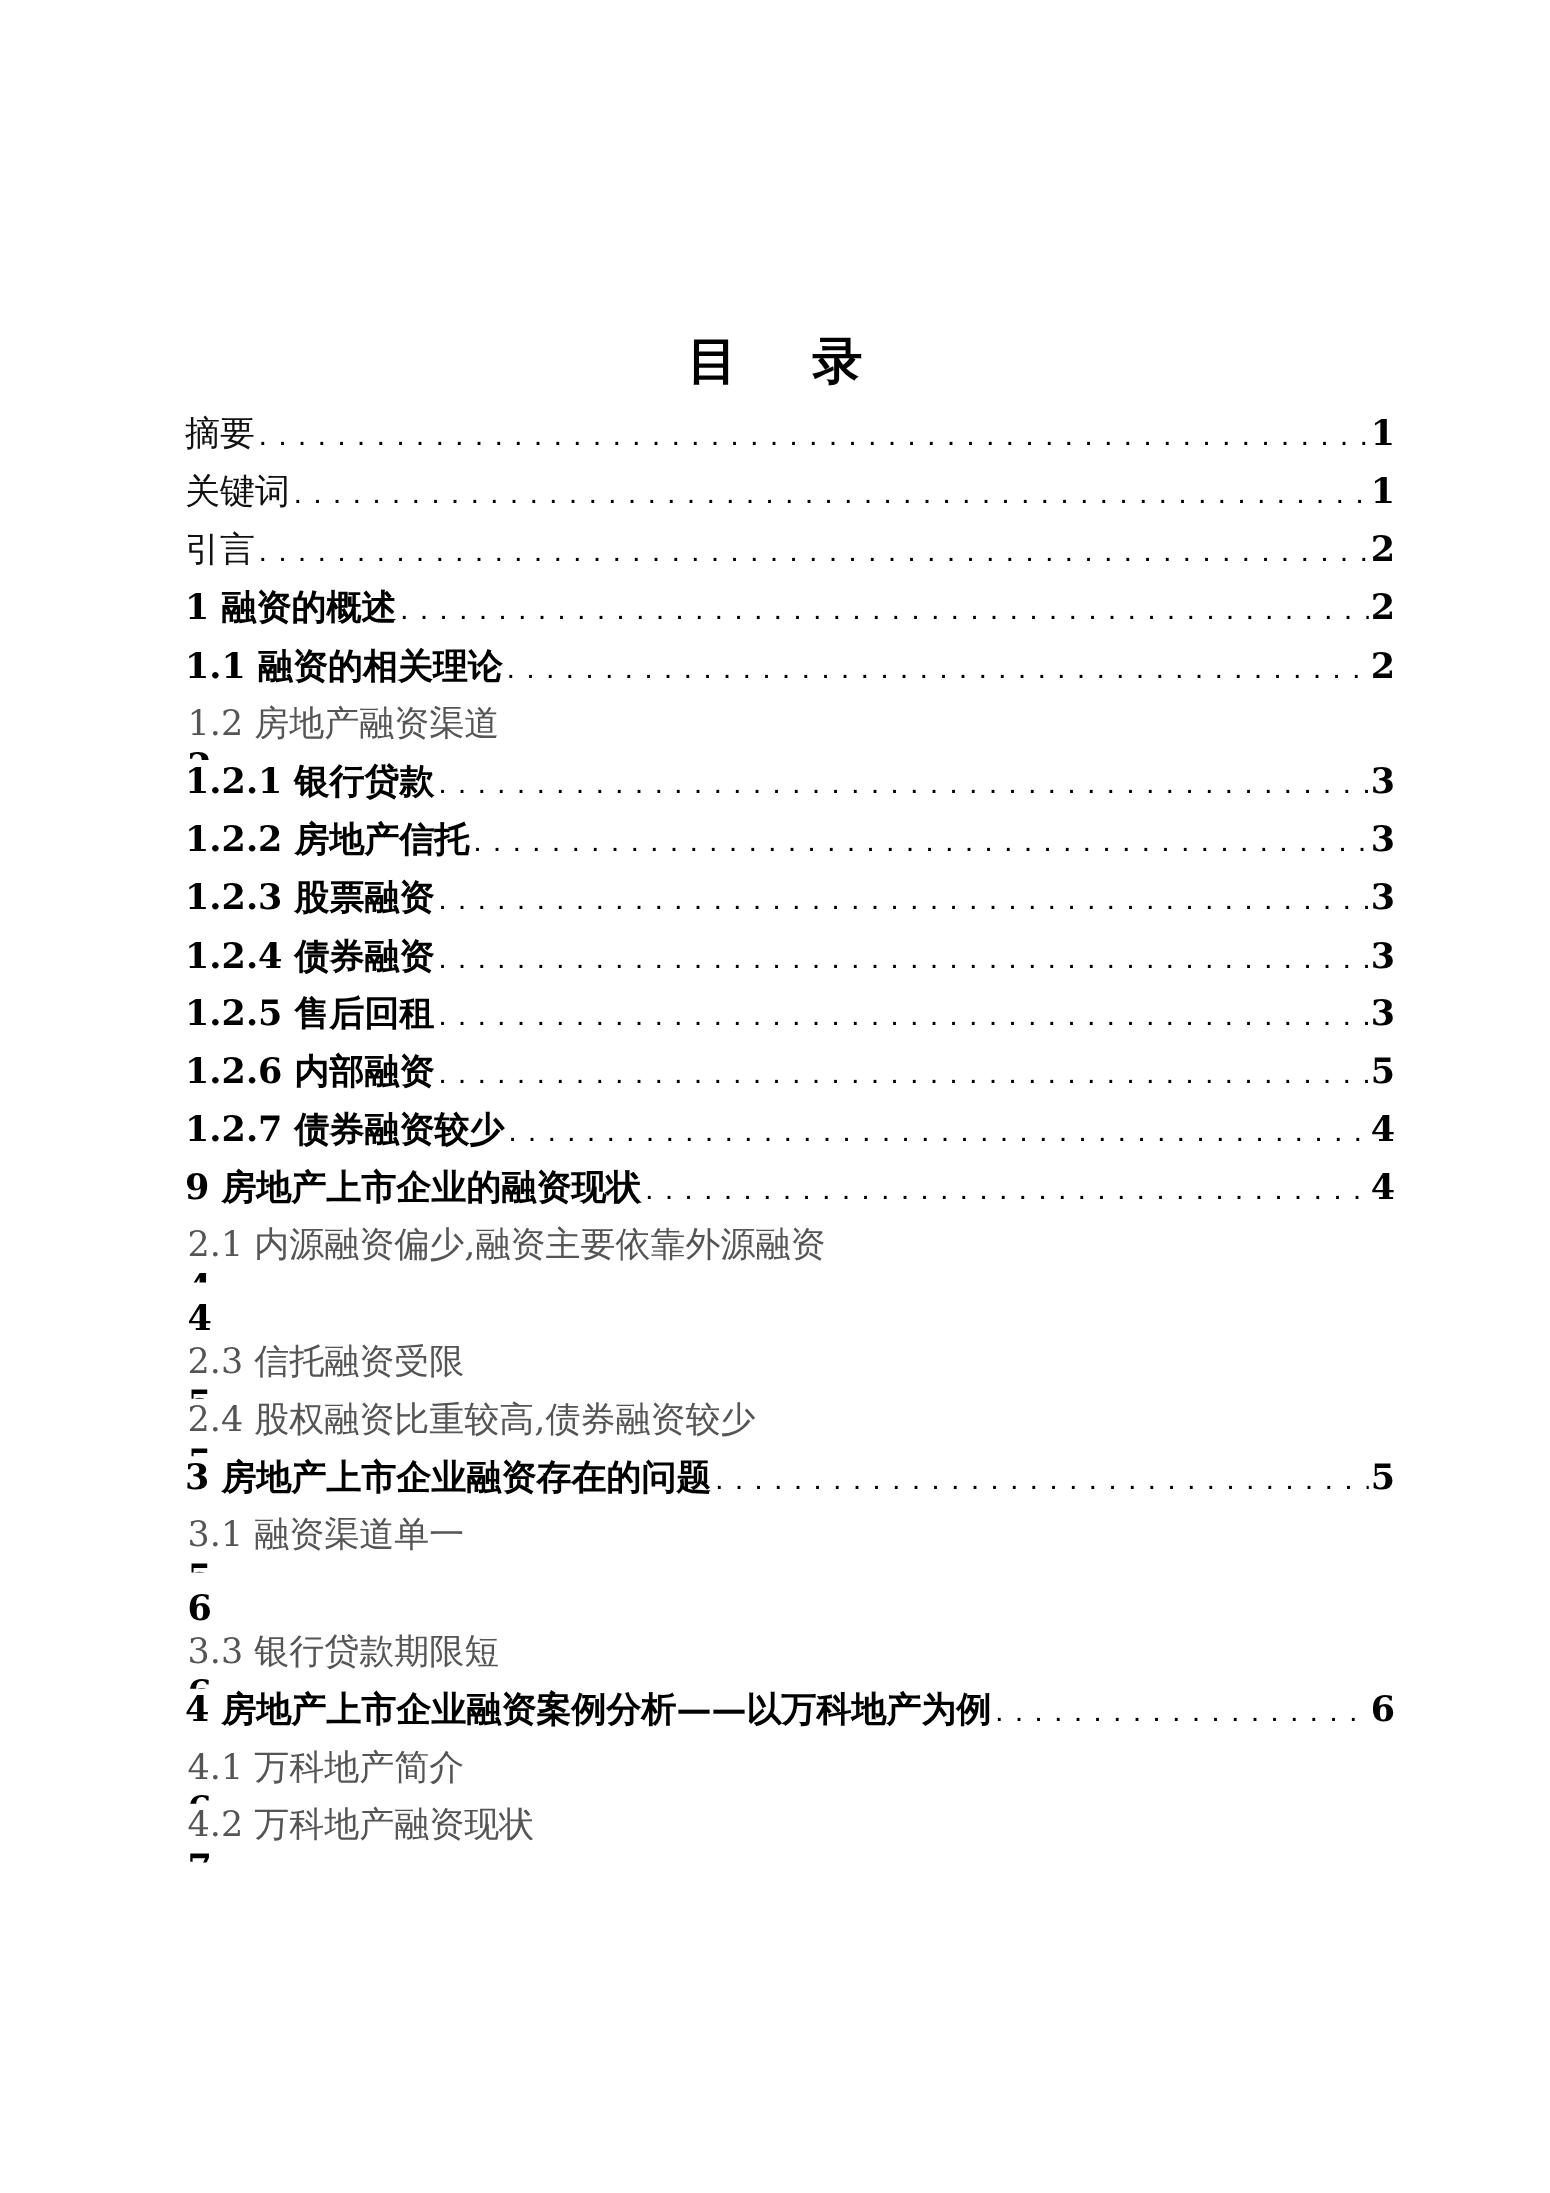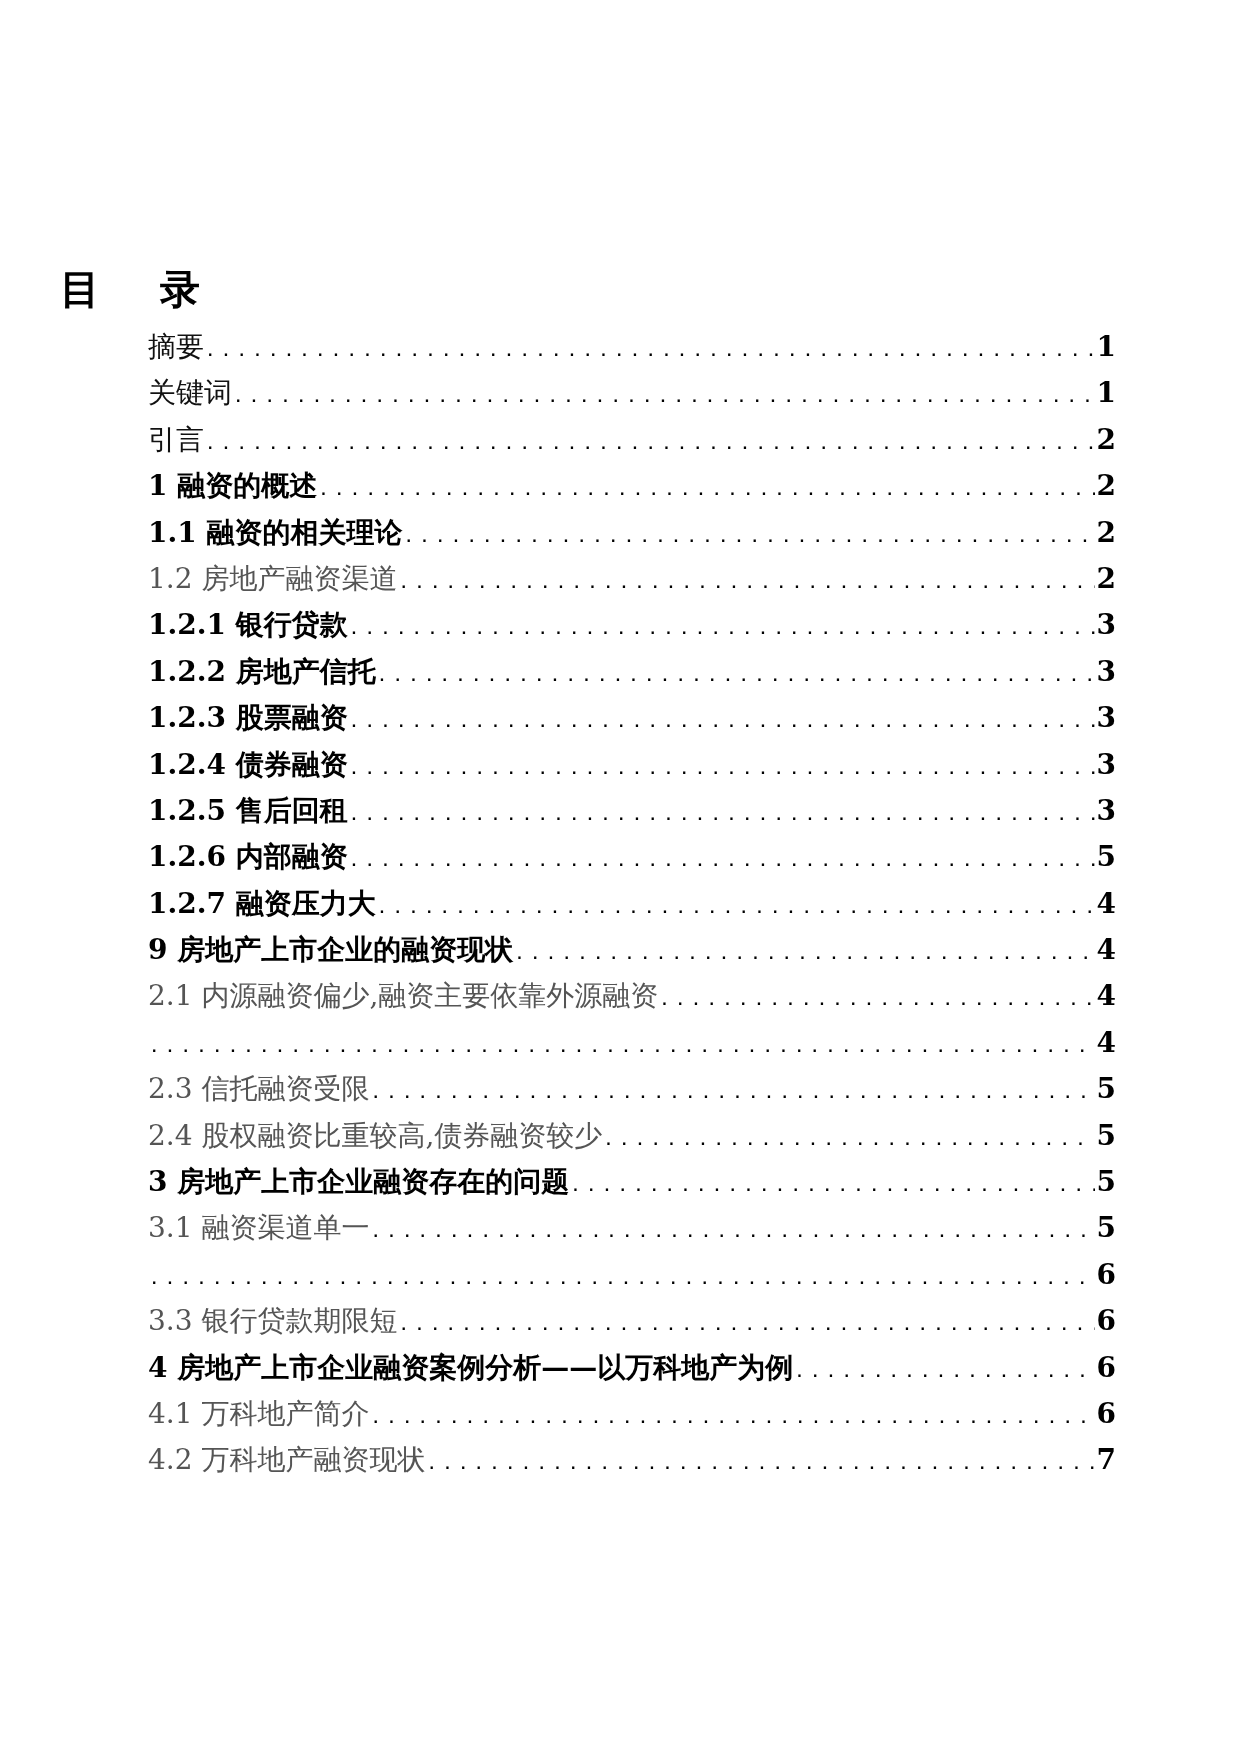--- a/index.html
+++ b/index.html
@@ -20,21 +20,21 @@
       left: 0; top: 0;
       width: 1240px;
       height: 1754px;
       background: #fff;
     }
     .toc-title {
       position: absolute;
       top: 236px;
       left: 0;
       width: 1240px;
-      text-align: left;
+      text-align: center;
       font-size: 40px;
       font-weight: bold;
       letter-spacing: 60px;
       line-height: 52px;
       padding-left: 60px;
       box-sizing: border-box;
     }
     .toc-list {
       position: absolute;
       left: 148px;
@@ -47,21 +47,21 @@
     .toc-row {
       display: flex;
       align-items: baseline;
       height: 46.4px;
       font-size: 28px;
       line-height: 34px;
       white-space: nowrap;
       overflow: hidden;
     }
     .toc-row.bold { font-weight: bold; color: #000; }
-    .toc-row.light { color: #555; font-weight: normal; }
+    .toc-row.light { color: #555; font-weight: normal; flex-direction: column; }
     .toc-row.plain { color: #111; font-weight: normal; }
     .toc-label { flex: 0 0 auto; }
     .toc-leader {
       flex: 1 1 auto;
       overflow: hidden;
       margin: 0 2px;
       color: #000;
       letter-spacing: 7.3px;
       font-weight: bold;
       font-family: "DejaVu Sans Mono", "Liberation Mono", monospace;
@@ -140,21 +140,21 @@
         <span class="toc-label">1.2.5 售后回租</span>
         <span class="toc-leader"></span>
         <span class="toc-page">3</span>
       </li>
       <li class="toc-row bold">
         <span class="toc-label">1.2.6 内部融资</span>
         <span class="toc-leader"></span>
         <span class="toc-page">5</span>
       </li>
       <li class="toc-row bold">
-        <span class="toc-label">1.2.7 融资压力大</span>
+        <span class="toc-label">1.2.7 债券融资较少</span>
         <span class="toc-leader"></span>
         <span class="toc-page">4</span>
       </li>
       <li class="toc-row bold">
         <span class="toc-label">9 房地产上市企业的融资现状</span>
         <span class="toc-leader"></span>
         <span class="toc-page">4</span>
       </li>
       <li class="toc-row light">
         <span class="toc-label">2.1 内源融资偏少,融资主要依靠外源融资</span>

